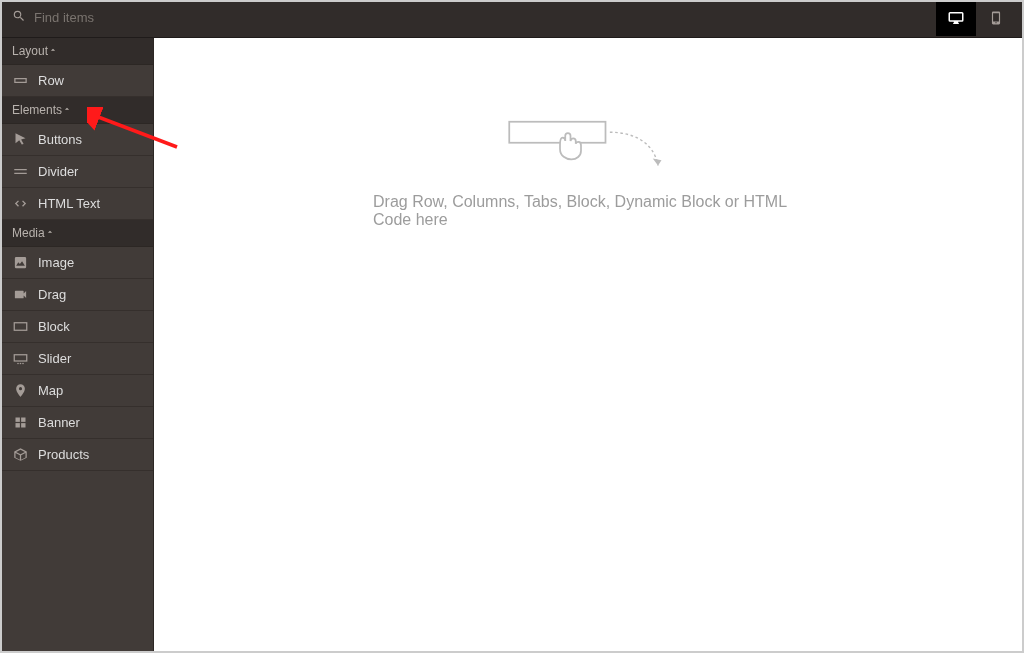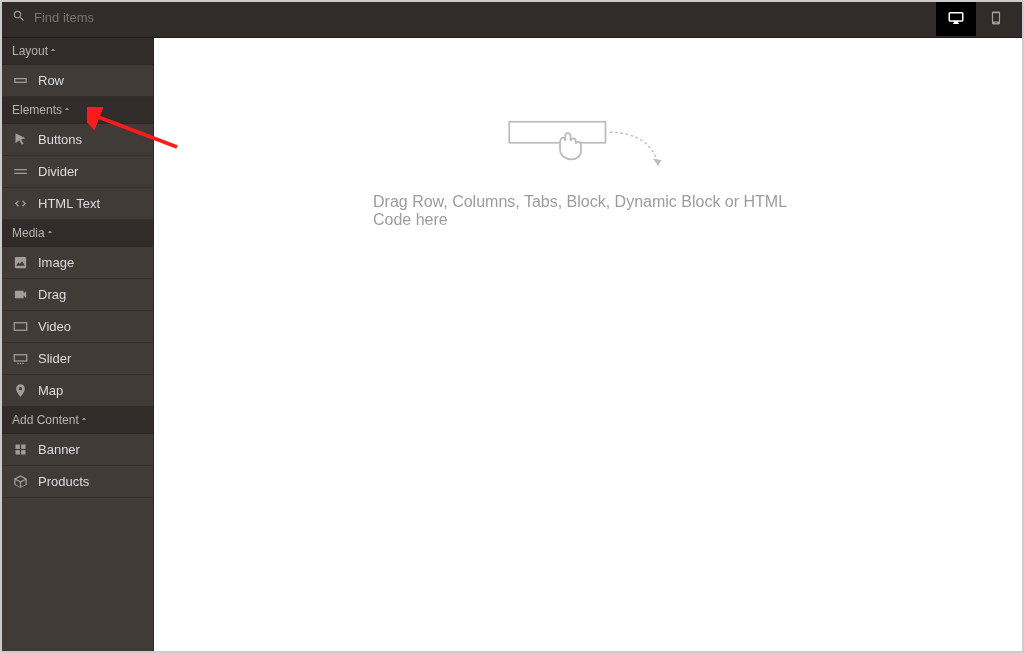--- a/index.html
+++ b/index.html
@@ -249,21 +249,21 @@
       </span>
       <span>Drag</span>
     </div>
 
     <div class="sidebar-item">
       <span class="icon">
         <svg viewBox="0 0 24 24">
             <rect x="2" y="6" width="20" height="12" fill="none" stroke="#a49c97" stroke-width="2"></rect>
           </svg>
       </span>
-      <span>Video</span>
+      <span>Block</span>
     </div>
 
     <div class="sidebar-item">
       <span class="icon">
         <svg viewBox="0 0 24 24">
             <rect x="2" y="6" width="20" height="10" fill="none" stroke="#a49c97" stroke-width="2"></rect>
             <circle cx="8" cy="20" r="1.3"></circle>
             <circle cx="12" cy="20" r="1.3"></circle>
             <circle cx="16" cy="20" r="1.3"></circle>
           </svg>
@@ -273,28 +273,20 @@
 
     <div class="sidebar-item">
       <span class="icon">
         <svg viewBox="0 0 24 24">
             <path d="M12 2a7 7 0 00-7 7c0 5.25 7 13 7 13s7-7.75 7-13a7 7 0 00-7-7zm0 9.5A2.5 2.5 0 1114.5 9 2.5 2.5 0 0112 11.5z"></path>
           </svg>
       </span>
       <span>Map</span>
     </div>
 
-    <div class="section-header">
-      <span>Add Content</span>
-      <span class="chev">
-        <svg viewBox="0 0 24 24">
-            <path d="M7 14l5-5 5 5z"></path>
-          </svg>
-      </span>
-    </div>
 
     <div class="sidebar-item">
       <span class="icon">
         <svg viewBox="0 0 24 24">
             <rect x="4" y="4" width="7" height="7"></rect>
             <rect x="13" y="4" width="7" height="7"></rect>
             <rect x="4" y="13" width="7" height="7"></rect>
             <rect x="13" y="13" width="7" height="7"></rect>
           </svg>
       </span>

